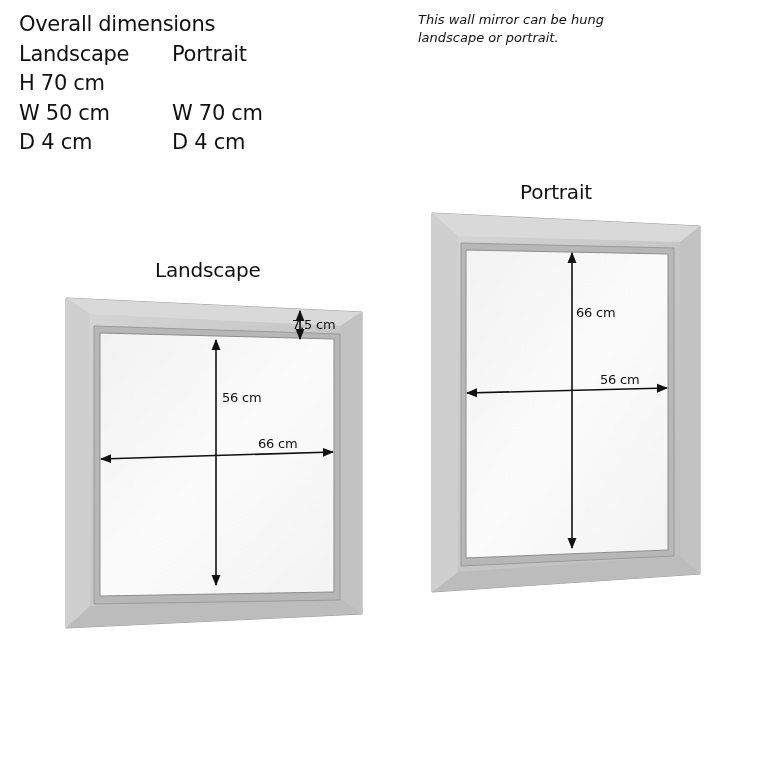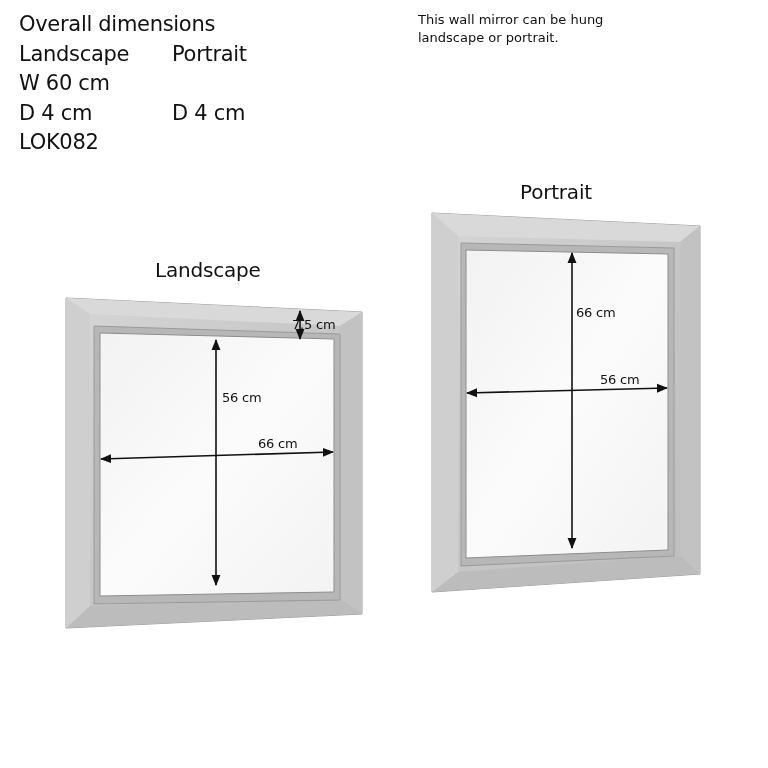--- a/index.html
+++ b/index.html
@@ -25,20 +25,21 @@
     }
     .specs .row { display: flex; white-space: nowrap; align-items: center; }
     .specs .c1 { width: 153px; }
     .note {
       position: absolute;
       left: 418px;
       top: 11px;
       font-size: 13px;
       line-height: 18px;
       width: 200px;
+      font-style: italic;
     }
     .title {
       position: absolute;
       font-size: 20px;
       letter-spacing: -0.2px;
       white-space: nowrap;
     }
     .mirror {
       position: absolute;
       left: 0;
@@ -56,31 +57,30 @@
 
 <div class="specs">
   <div class="row">
       <span>Overall dimensions</span>
     </div>
   <div class="row">
     <span class="c1">Landscape</span>
     <span>Portrait</span>
   </div>
   <div class="row">
+    <span class="c1">H 70 cm</span>
   </div>
   <div class="row">
-    <span class="c1">W 60 cm</span>
+    <span class="c1">W 50 cm</span>
+    <span>W 70 cm</span>
   </div>
   <div class="row">
     <span class="c1">D 4 cm</span>
     <span>D 4 cm</span>
   </div>
-  <div class="row">
-      <span>LOK082</span>
-    </div>
 </div>
 
 <div class="note">This wall mirror can be hung landscape or portrait.</div>
 
 <div class="title" style="left:155px; top:258px;">Landscape</div>
 <div class="title" style="left:520px; top:180px;">Portrait</div>
 
 <svg class="mirror" width="768" height="768" viewBox="0 0 768 768">
   <defs>
     <linearGradient id="fr" x1="0" y1="0" x2="1" y2="1">

